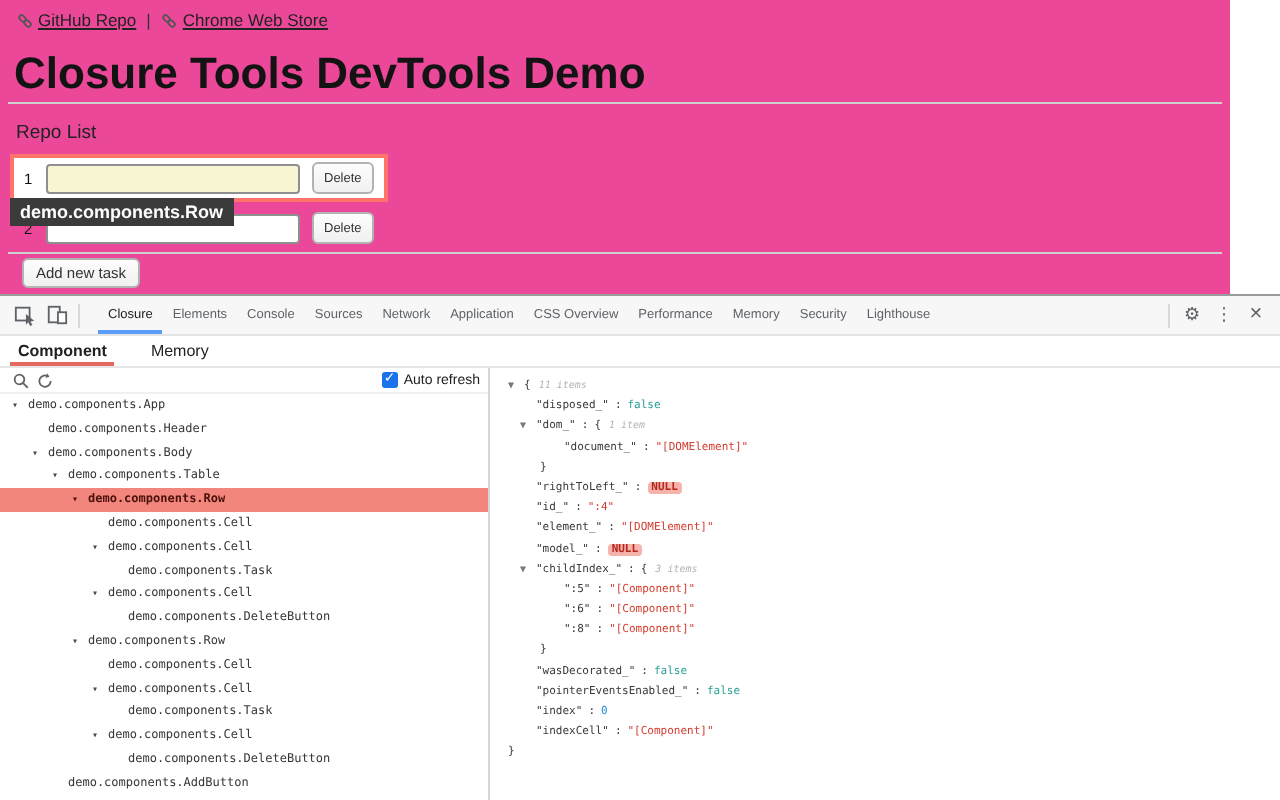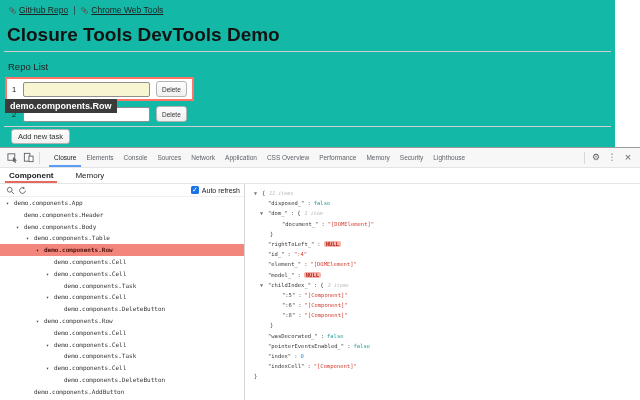--- a/index.html
+++ b/index.html
@@ -1,26 +1,26 @@
 <!DOCTYPE html>
 <html><head>
 <meta charset="utf-8">
 <style>
   * { margin:0; padding:0; box-sizing:border-box; }
   html,body { width:640px; height:400px; overflow:hidden; background:#fff;
               font-family:"Liberation Sans", sans-serif; }
-  #screen { position:relative; width:615px; height:400px; background:#14b8a6; }
+  #screen { position:relative; width:615px; height:400px; background:#ec4899; }
 
   
   .nav { position:absolute; left:8px; top:5px; font-size:8.5px; color:#1f1f1f;
          display:flex; align-items:center; }
   .nav a { color:#222; text-decoration:underline; display:inline-flex; align-items:center; cursor:pointer; }
   .nav svg { margin-right:2px; }
   .pipe { margin:0 5px; color:#333; }
-  h1#title { position:absolute; left:7px; top:24px; font-size:19px; font-weight:bold; color:#131313; }
+  h1#title { position:absolute; left:7px; top:24px; font-size:22px; font-weight:bold; color:#131313; }
   .hr { position:absolute; left:4px; right:4px; border-top:1px solid #cfcfcf; height:0; }
   .hr1 { top:51px; } .hr2 { top:126px; }
   #tasklabel { position:absolute; left:8px; top:61px; font-size:9.5px; color:#222; }
 
   .taskrow { position:absolute; display:flex; align-items:center; }
   #task-row-1 { left:5px; top:77px; width:189px; height:24px;
                 border:2px solid #ff7468; padding-left:5px; background:#fff; }
   #task-row-2 { left:7px; top:103px; width:185px; height:22px; padding-left:5px; }
   .idx { width:11px; font-size:7.5px; color:#111; }
   .tinput { width:127px; height:15px; border:1px solid #8f8f8f; border-radius:2px;
@@ -109,21 +109,21 @@
       <span>GitHub Repo</span>
     </a>
     <span class="pipe">|</span>
     <a>
       <svg width="9" height="9" viewBox="0 0 12 12">
         <g transform="rotate(45 6 6)" fill="none" stroke="#555" stroke-width="1.2">
           <rect x="1.2" y="4.4" width="5" height="3.2" rx="1.6"></rect>
           <rect x="5.8" y="4.4" width="5" height="3.2" rx="1.6"></rect>
         </g>
       </svg>
-      <span>Chrome Web Tools</span>
+      <span>Chrome Web Store</span>
     </a>
   </div>
 
   <h1 id="title">Closure Tools DevTools Demo</h1>
   <div class="hr hr1"></div>
   <div id="tasklabel">Repo List</div>
 
   <div class="taskrow" id="task-row-1">
     <span class="idx">1</span>
     <input class="tinput autofill" value="" style="">

